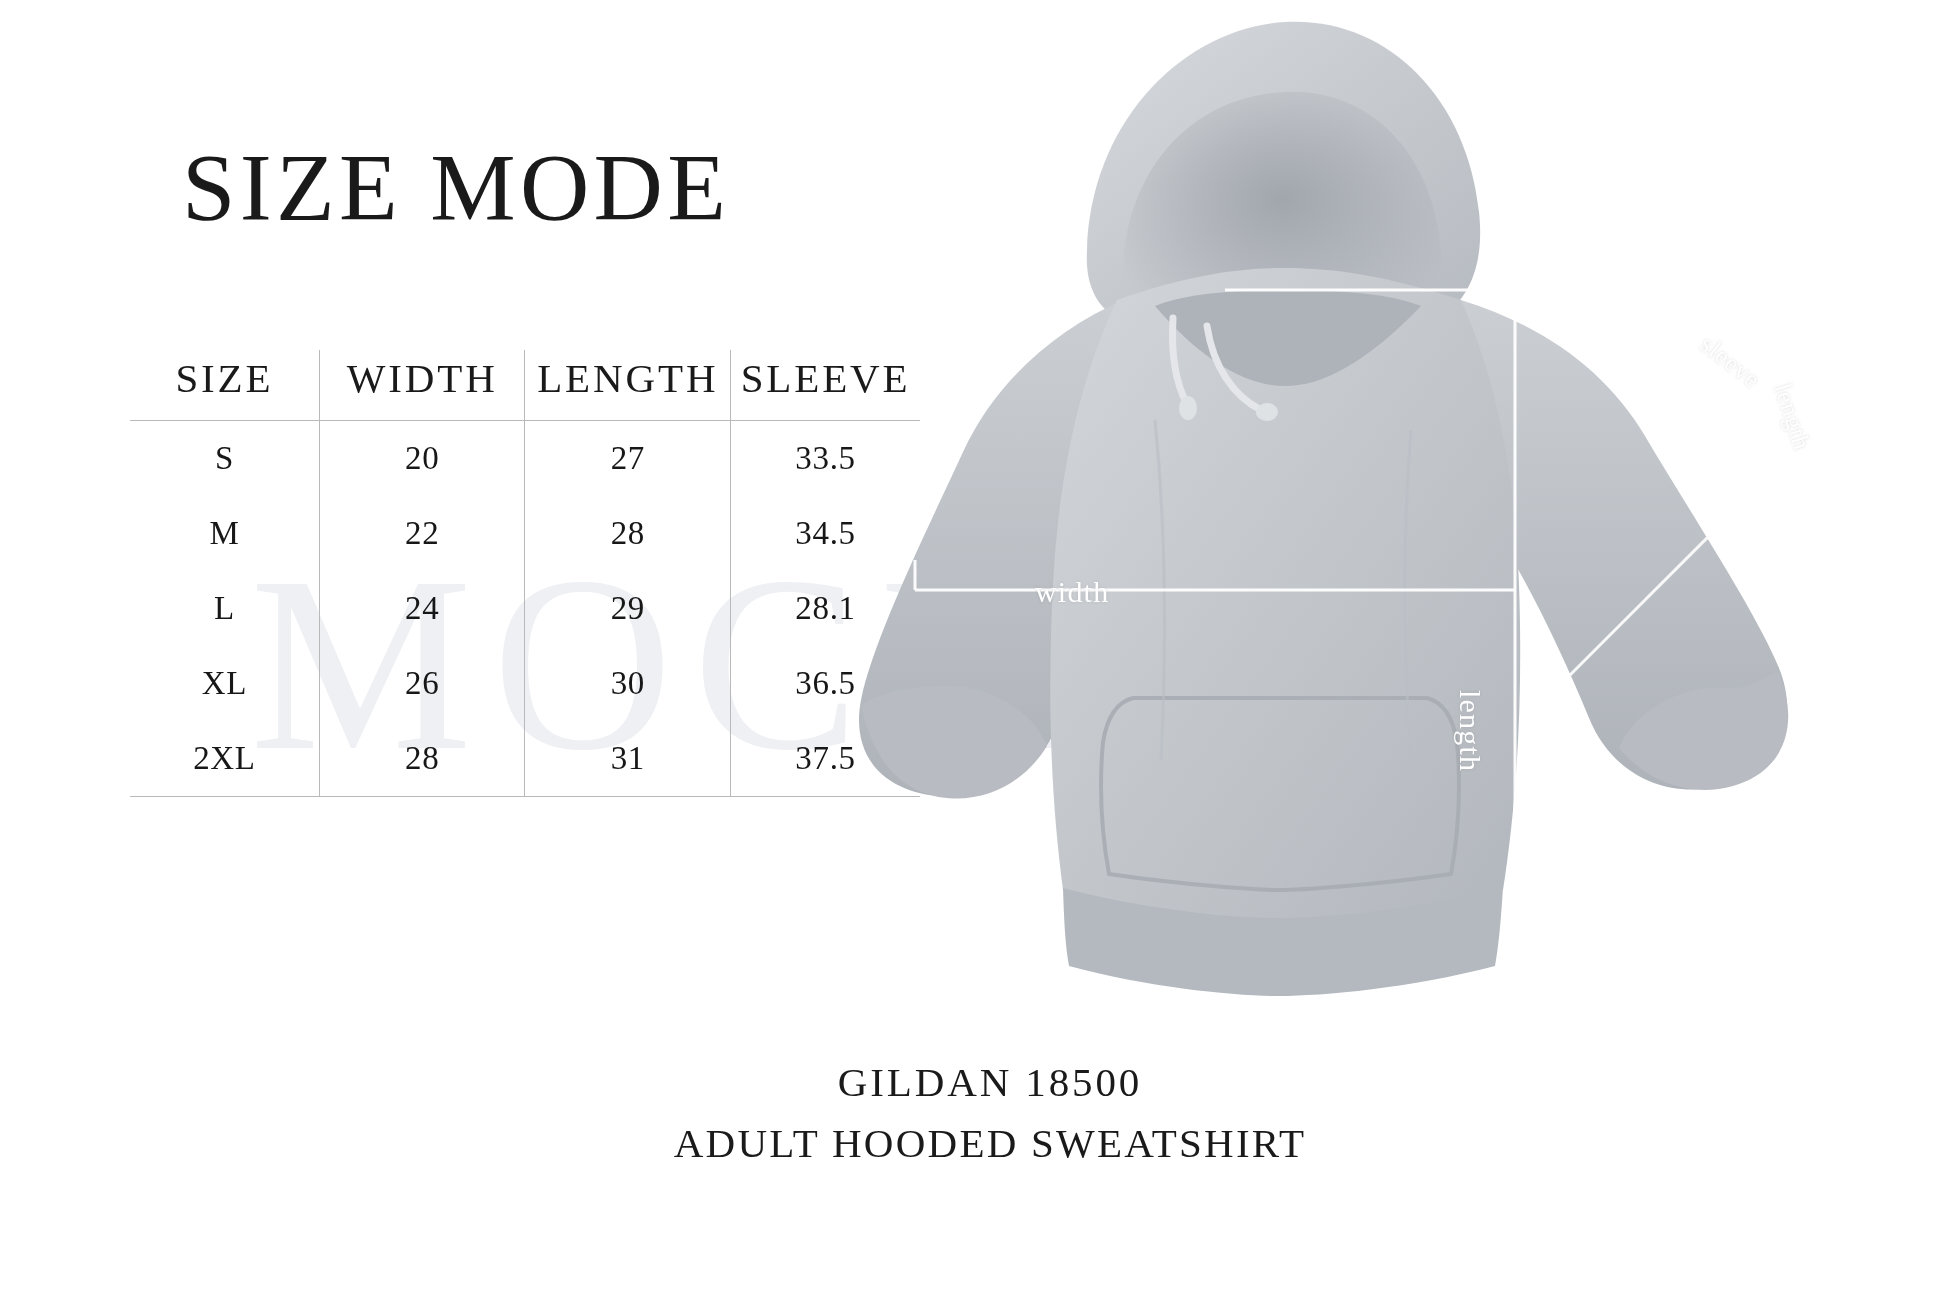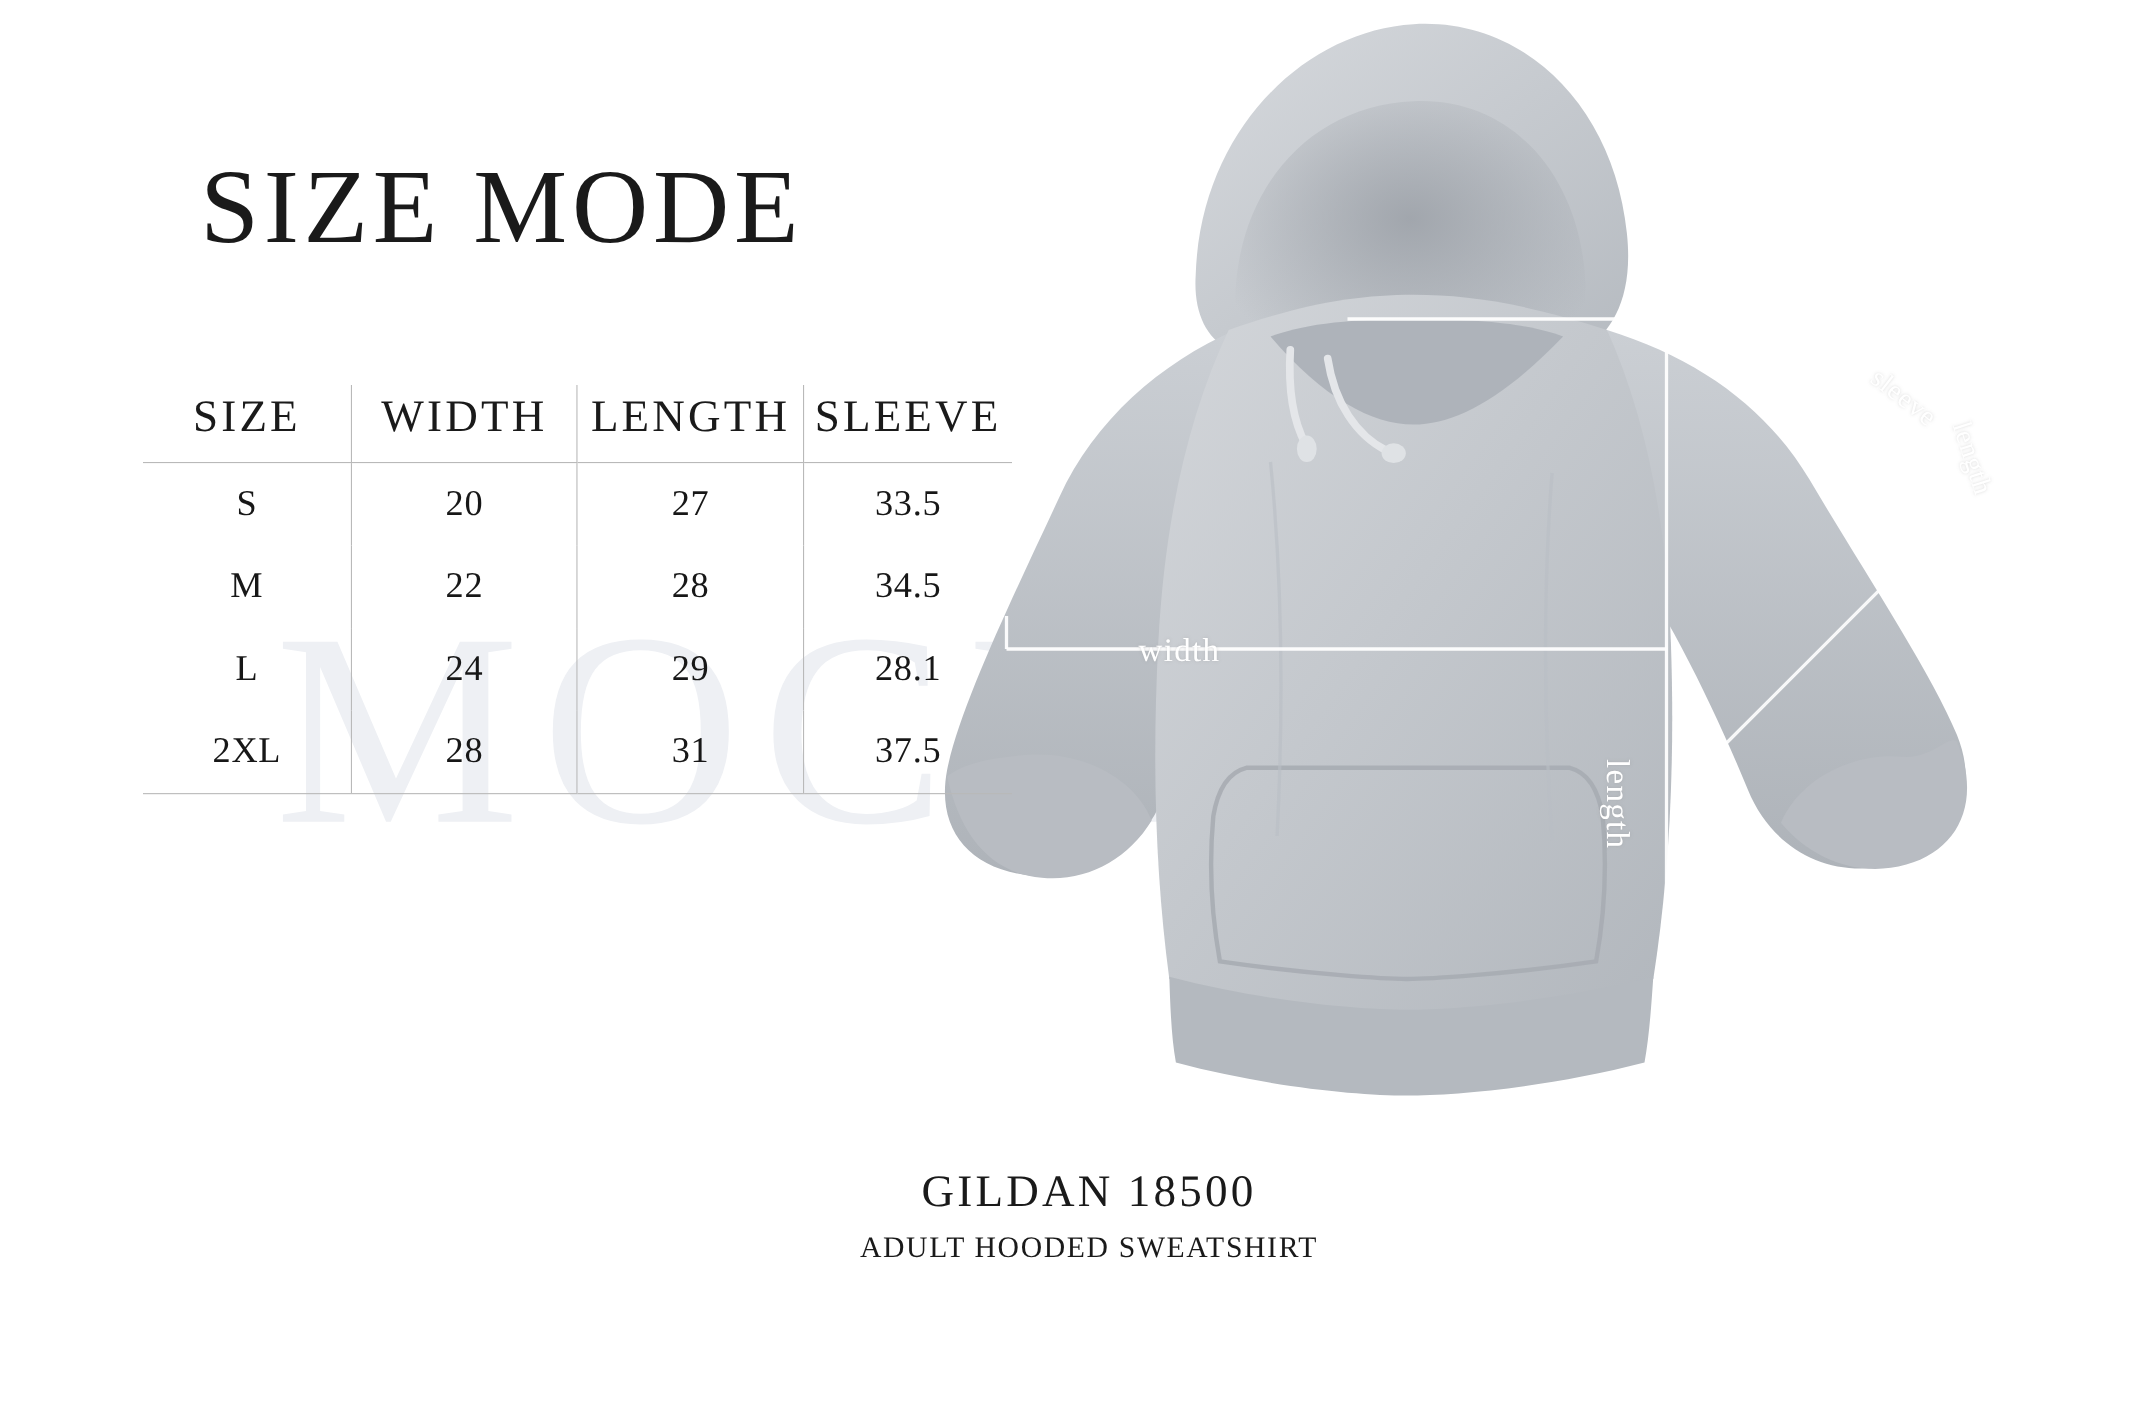--- a/index.html
+++ b/index.html
@@ -97,21 +97,21 @@
     width: 700px;
     text-align: center;
     z-index: 4;
   }
   .caption .brand {
     font-size: 41px;
     letter-spacing: 0.07em;
     line-height: 1.35;
   }
   .caption .product {
-    font-size: 27px;
+    font-size: 41px;
     letter-spacing: 0.055em;
     line-height: 1.35;
     margin-top: 6px;
     text-align: center;
   }
   .caption .note {
     font-size: 18px;
     letter-spacing: 0.03em;
     margin-top: 14px;
     color: #2b2b2b;
@@ -172,20 +172,26 @@
         <td>M</td>
         <td>22</td>
         <td>28</td>
         <td>34.5</td>
       </tr>
       <tr>
         <td>L</td>
         <td>24</td>
         <td>29</td>
         <td>28.1</td>
+      </tr>
+      <tr>
+        <td>XL</td>
+        <td>26</td>
+        <td>30</td>
+        <td>36.5</td>
       </tr>
       <tr>
         <td>2XL</td>
         <td>28</td>
         <td>31</td>
         <td>37.5</td>
       </tr>
     </tbody>
   </table>
 </div>

